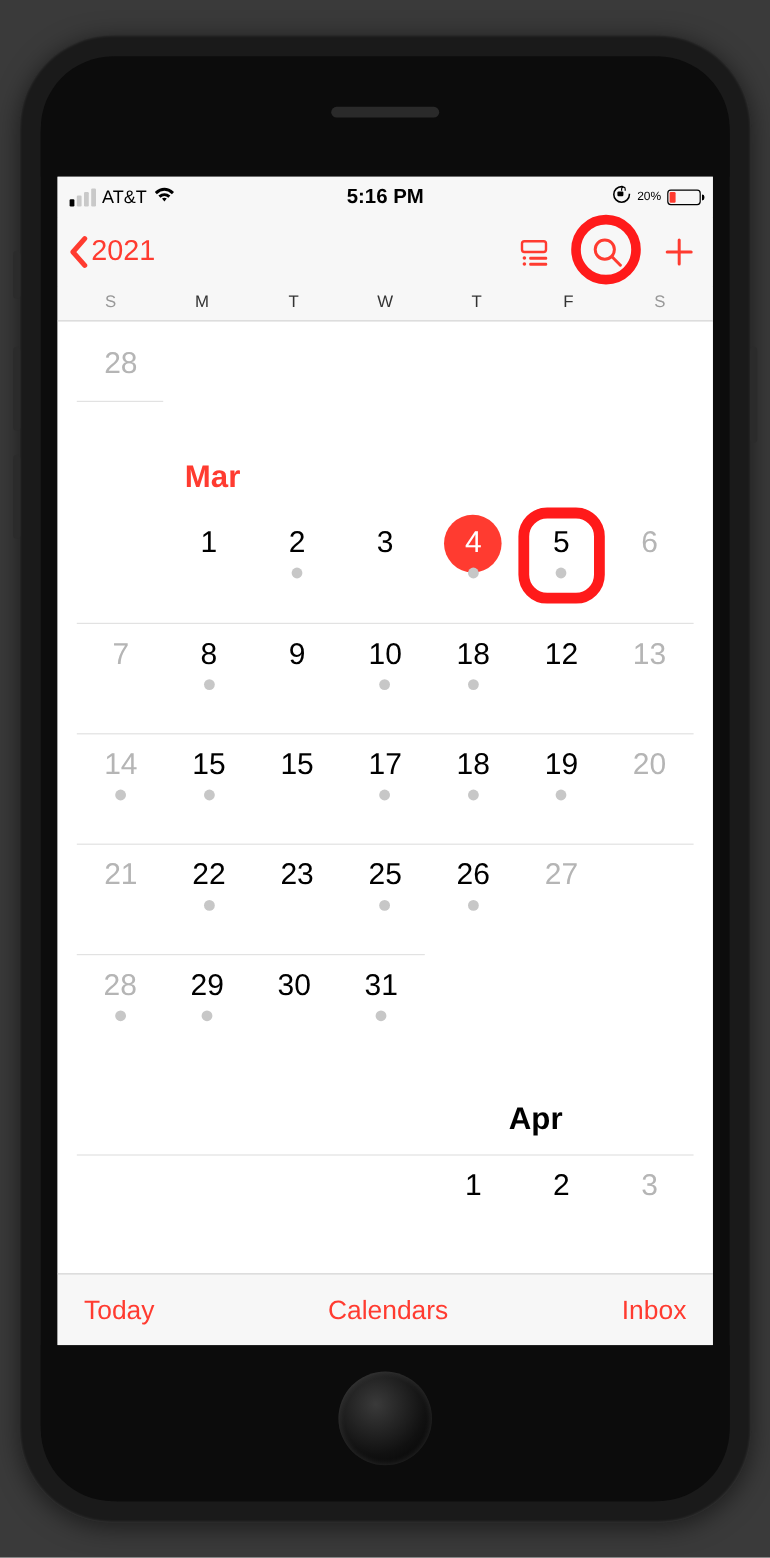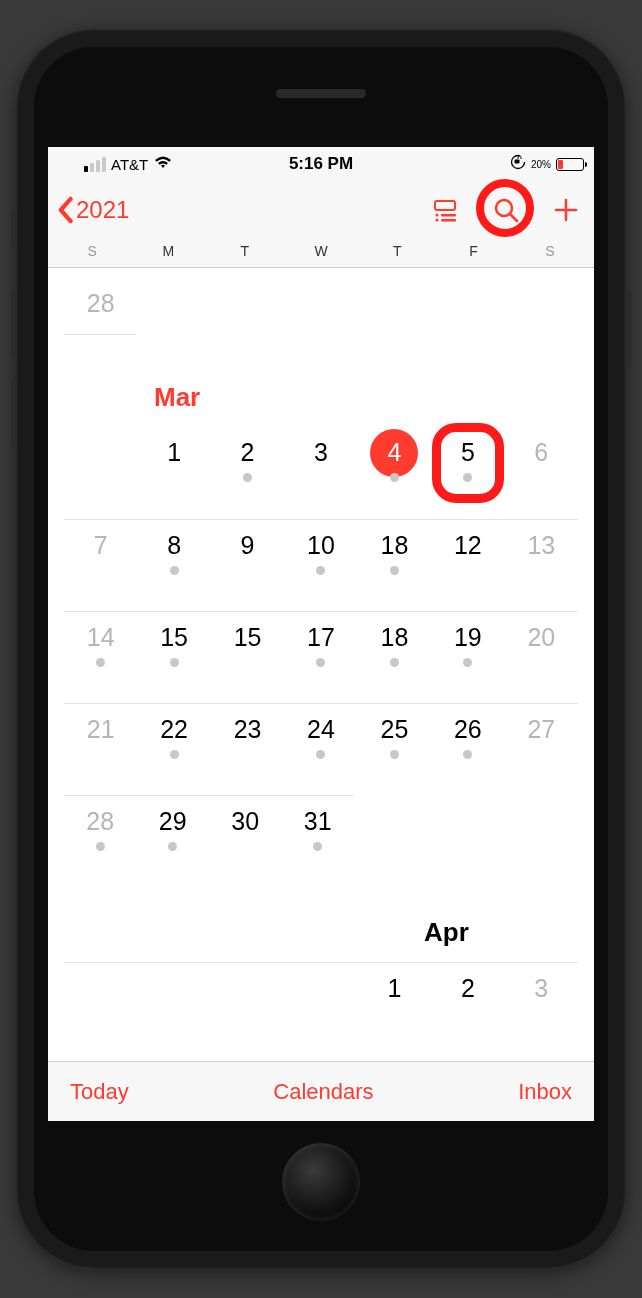--- a/index.html
+++ b/index.html
@@ -65,21 +65,20 @@
   
   .status-bar {
     height: 34px;
     display:flex;
     align-items:center;
     justify-content:space-between;
     padding: 0 10px;
     font-size: 17px;
     color:#000;
     background:#f7f7f7;
-    margin-left:26px;
   }
   .status-left, .status-right { display:flex; align-items:center; gap:5px; }
   .signal-bars { display:flex; align-items:flex-end; gap:2px; }
   .signal-bars span { width:4px; background:#c9c9c9; border-radius:1px;}
   .signal-bars span:nth-child(1){height:6px; background:#000;}
   .signal-bars span:nth-child(2){height:9px;}
   .signal-bars span:nth-child(3){height:12px;}
   .signal-bars span:nth-child(4){height:15px;}
   .wifi-icon svg{width:20px;height:14px;}
   .carrier { font-size:15px;}
@@ -400,24 +399,20 @@
                 <span class="day-num">21</span>
               </div>
               <div class="day-cell">
                 <span class="day-num">22</span>
                 <span class="dot"></span>
               </div>
               <div class="day-cell">
                 <span class="day-num">23</span>
               </div>
               <div class="day-cell">
-                <span class="day-num">24</span>
-                <span class="dot"></span>
-              </div>
-              <div class="day-cell">
                 <span class="day-num">25</span>
                 <span class="dot"></span>
               </div>
               <div class="day-cell">
                 <span class="day-num">26</span>
                 <span class="dot"></span>
               </div>
               <div class="day-cell weekend">
                 <span class="day-num">27</span>
               </div>

